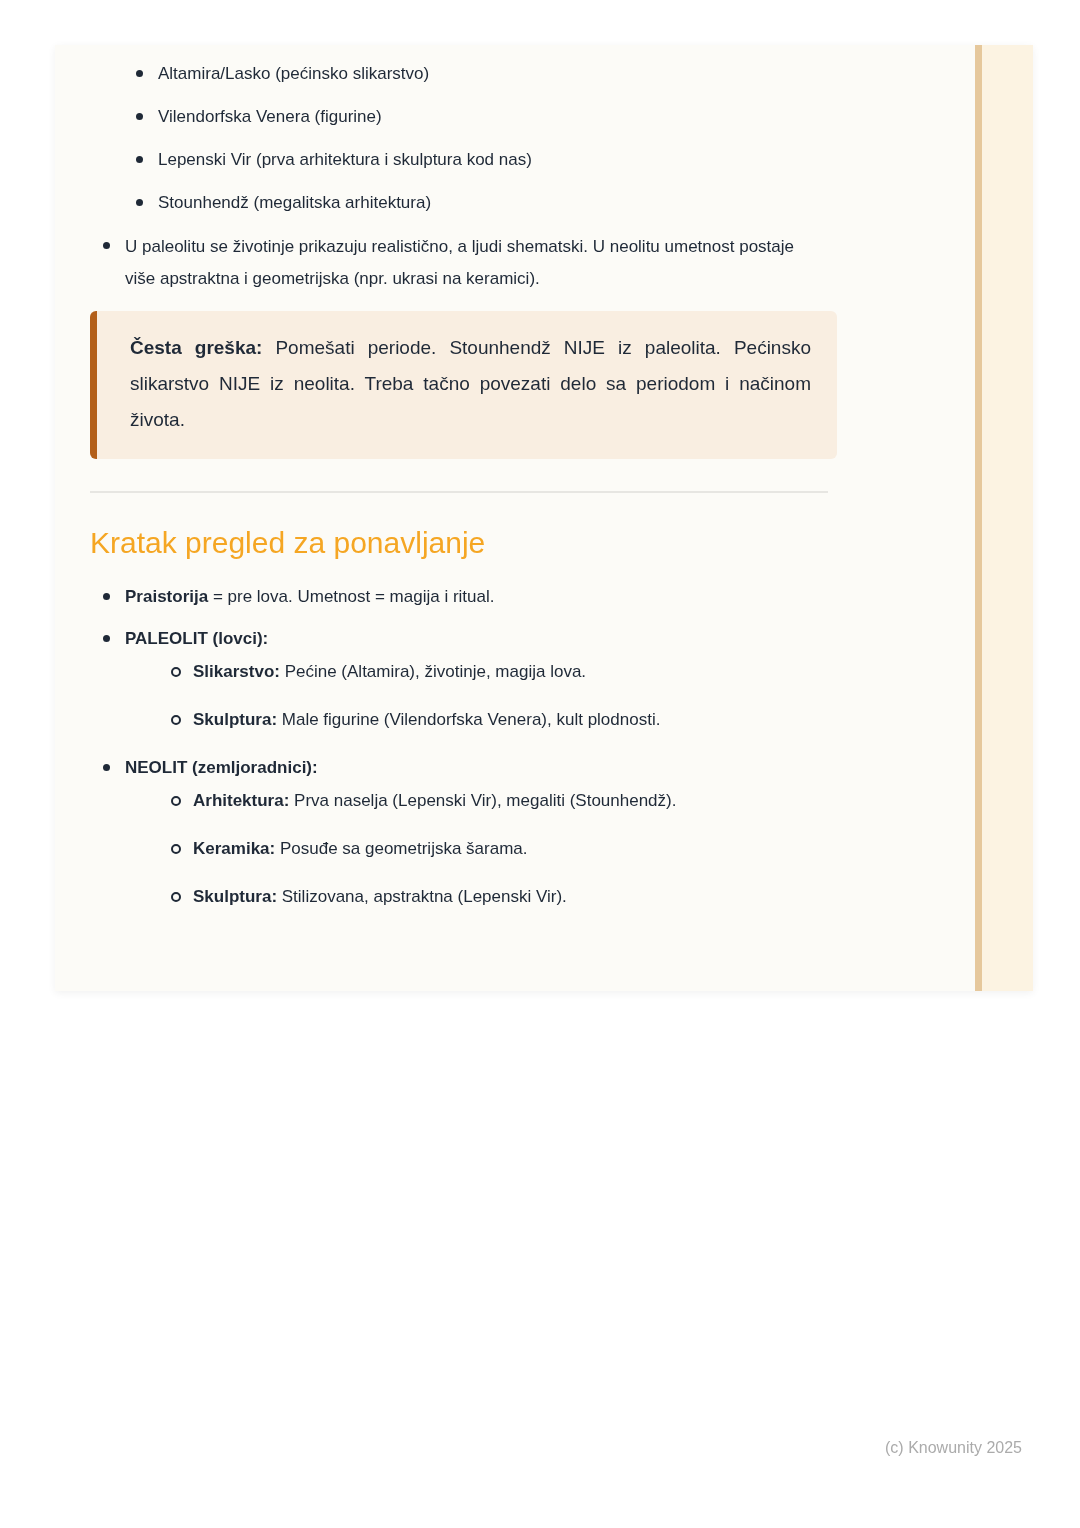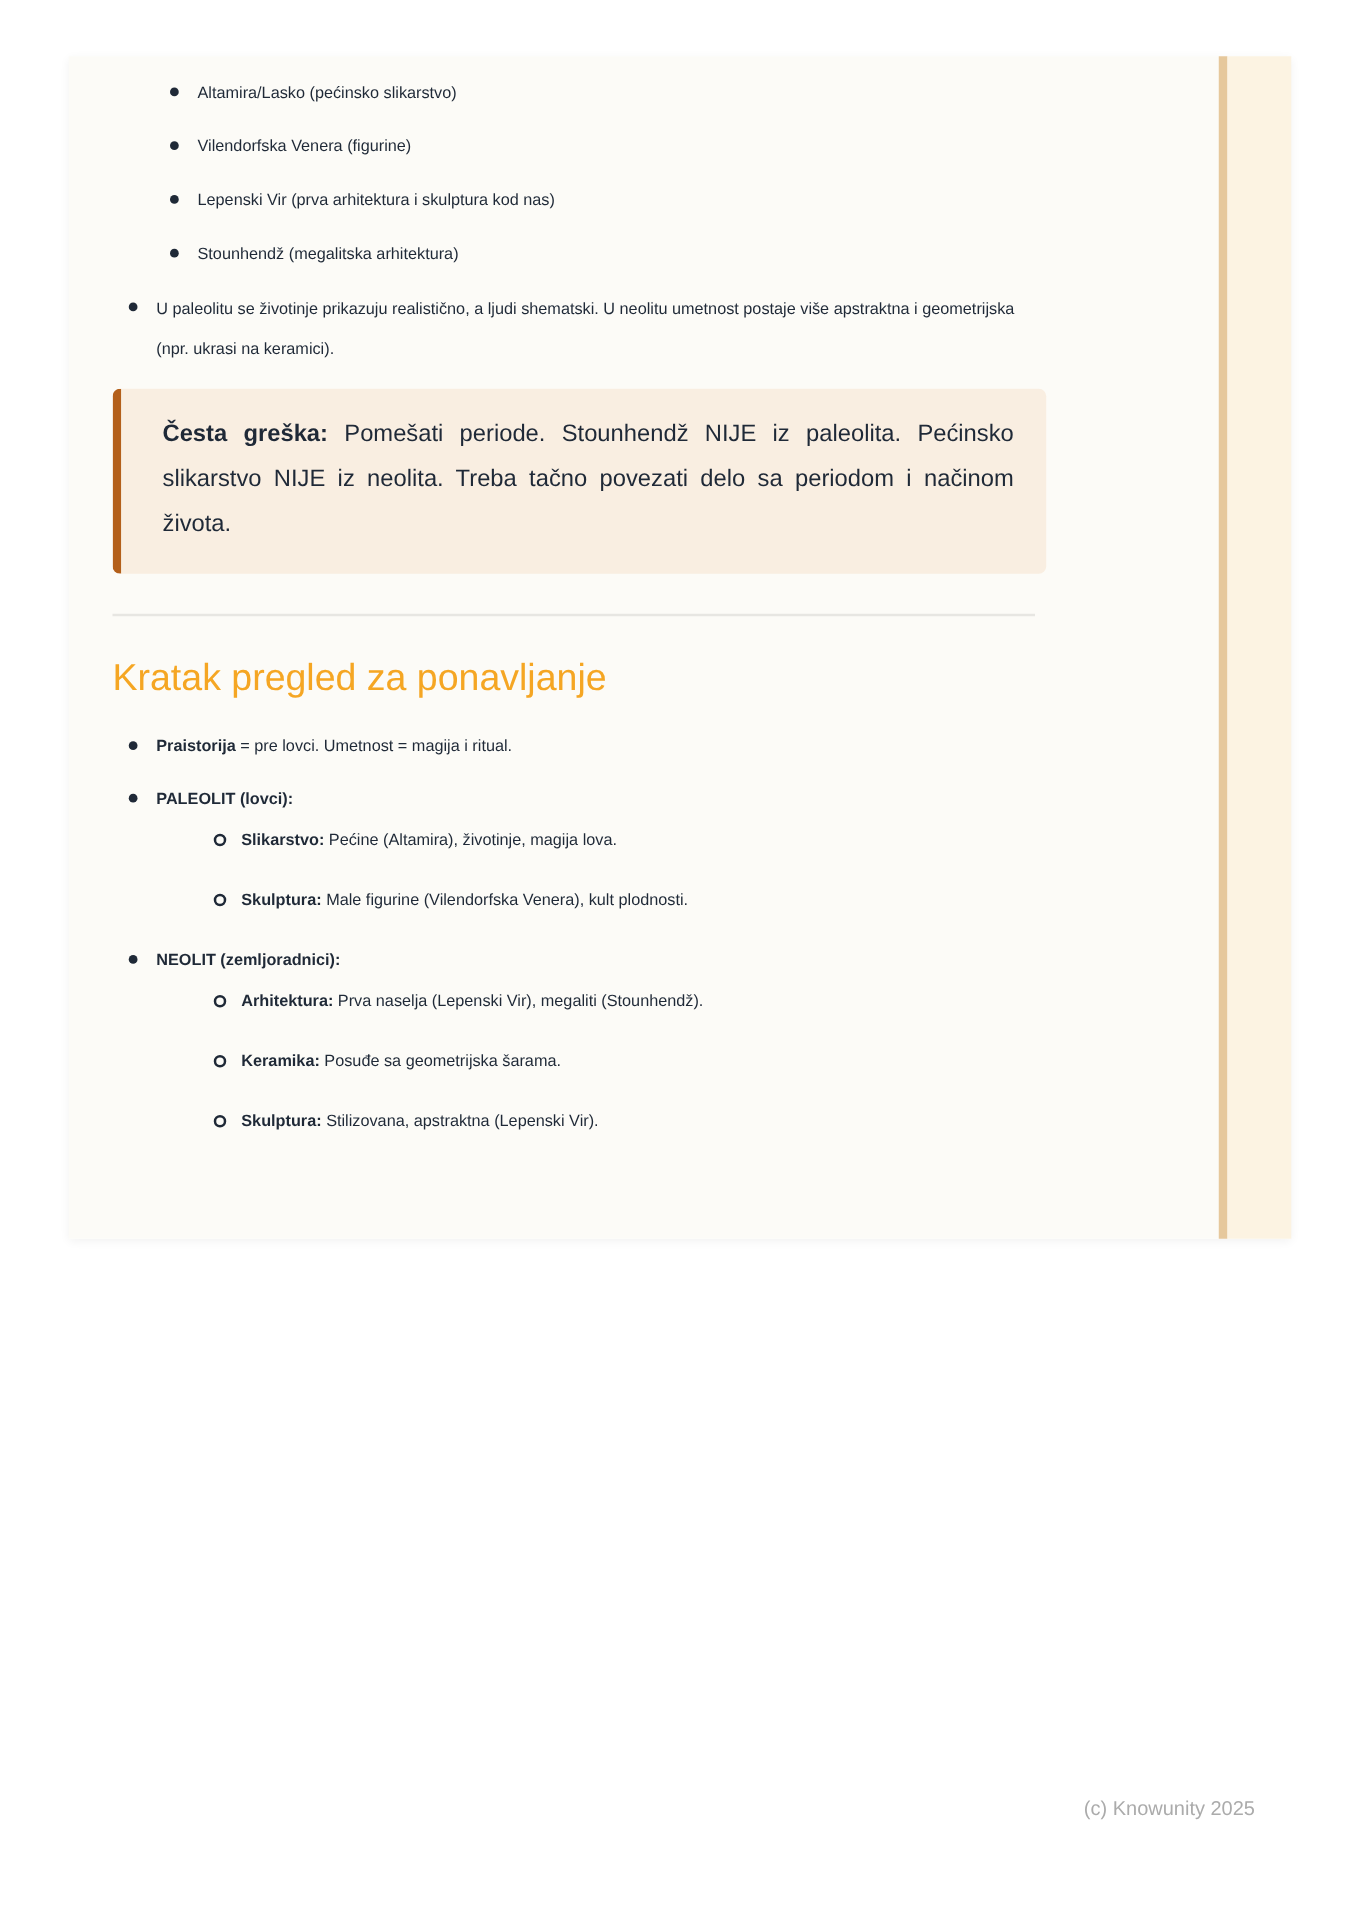--- a/index.html
+++ b/index.html
@@ -26,21 +26,21 @@
   .side-line {
     width: 7px; height: 946px;
     background: var(--side-line, #E6C89C);
   }
   .side-strip {
     width: 51px; height: 946px;
     background: var(--side-strip, #FCF3E2);
   }
 
   ul { list-style: none; margin: 0; padding: 0; }
-  li { position: relative; font-size: 13px; line-height: 30px; }
+  li { position: relative; font-size: 17px; line-height: 30px; }
 
   
   .disc-list li { padding-left: 35px; }
   .disc-list li::before {
     content: ""; position: absolute; left: 13px; top: 11px;
     width: 7px; height: 7px; border-radius: 50%;
     background: var(--text, #1F2937);
   }
 
   .top-list { margin-left: 33px; }
@@ -88,21 +88,21 @@
   .circle-list li::before {
     content: ""; position: absolute; left: 13px; top: 10px;
     width: 6px; height: 6px; border-radius: 50%;
     background: transparent;
     border: 2px solid var(--text, #1F2937);
     box-sizing: content-box;
   }
 
   .footer {
     position: absolute;
-    right: 76px; top: 1438px;
+    right: 58px; top: 1438px;
     font-size: 16px; line-height: 20px;
     color: var(--muted, #ABABAB);
   }
 </style>
 </head>
 <body>
 
 <div class="page-wrap">
   <div class="card">
 
@@ -119,21 +119,21 @@
 
     <div class="callout">
       <p><strong>Česta greška:</strong> <span>Pomešati periode. Stounhendž NIJE iz paleolita. Pećinsko slikarstvo NIJE iz neolita. Treba tačno povezati delo sa periodom i načinom života.</span></p>
     </div>
 
     <hr class="divider">
 
     <h2 class="section-heading">Kratak pregled za ponavljanje</h2>
 
     <ul class="disc-list section-list" id="section-list">
-        <li><strong>Praistorija</strong><span> = pre lovci. Umetnost = magija i ritual.</span></li>
+        <li><strong>Praistorija</strong><span> = pre lova. Umetnost = magija i ritual.</span></li>
         <li><strong>PALEOLIT (lovci):</strong><span></span><ul class="circle-list">
             <li><strong>Slikarstvo:</strong><span> Pećine (Altamira), životinje, magija lova.</span></li>
             <li><strong>Skulptura:</strong><span> Male figurine (Vilendorfska Venera), kult plodnosti.</span></li>
           </ul></li>
         <li><strong>NEOLIT (zemljoradnici):</strong><span></span><ul class="circle-list">
             <li><strong>Arhitektura:</strong><span> Prva naselja (Lepenski Vir), megaliti (Stounhendž).</span></li>
             <li><strong>Keramika:</strong><span> Posuđe sa geometrijska šarama.</span></li>
             <li><strong>Skulptura:</strong><span> Stilizovana, apstraktna (Lepenski Vir).</span></li>
           </ul></li>
       </ul>

